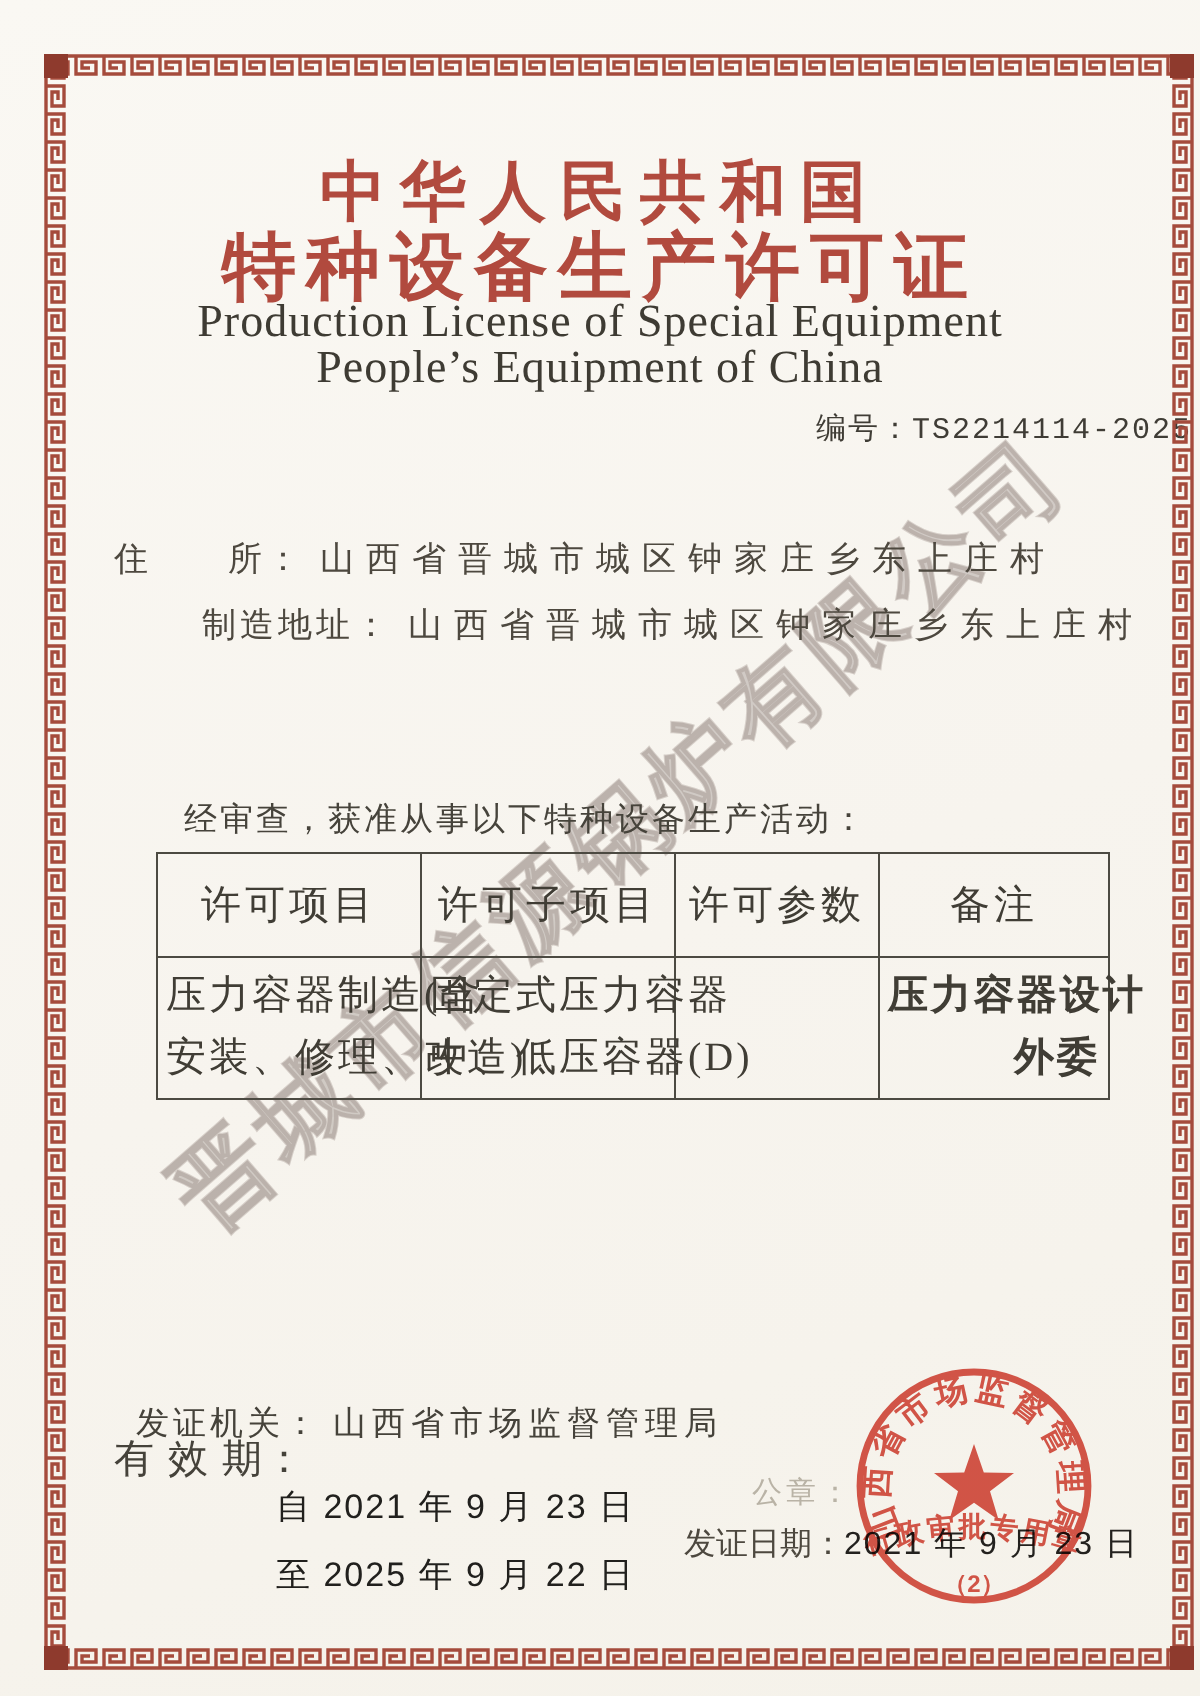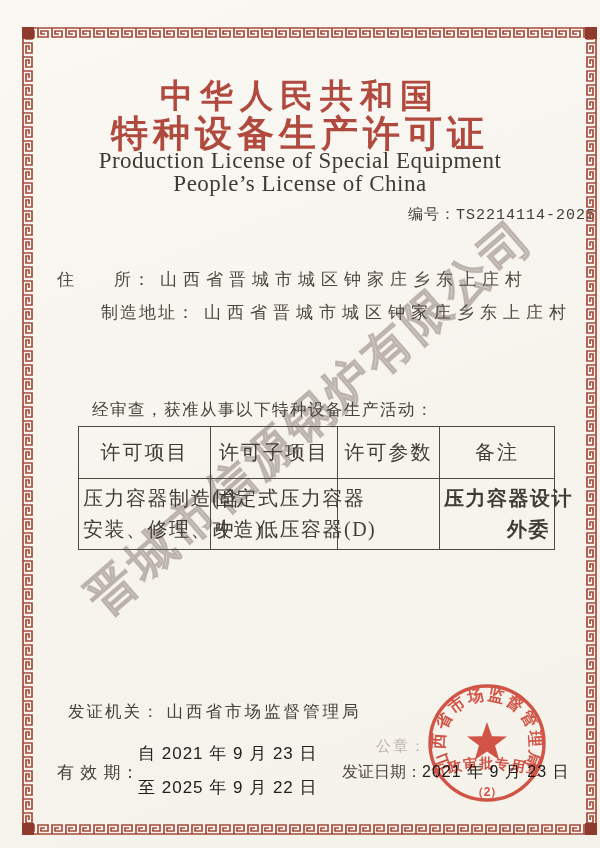--- a/index.html
+++ b/index.html
@@ -31,21 +31,21 @@
   .lic-table td{border:1.6px solid #4c4a42;vertical-align:middle;}
   .lic-table .hrow td{height:49px;text-align:center;letter-spacing:2px;}
   .lic-table .brow td{height:68px;letter-spacing:1.5px;}
   .lic-table .c1{width:129px;} .lic-table .c2{width:124px;}
   .lic-table .c3{width:99px;}  .lic-table .c4{width:112px;}
   .cellline{line-height:31px;padding:0 3px;white-space:nowrap;}
   .tcenter{text-align:right;font-weight:bold;}
   
   .issuer{left:68px;top:701px;font-size:16.5px;white-space:nowrap;}
   .issuer .fv{letter-spacing:3px;margin-left:6px;}
-  .validity-label{left:57px;top:761px;font-size:17px;letter-spacing:1px;}
+  .validity-label{left:57px;top:716px;font-size:20px;letter-spacing:1px;}
   .date-line{left:138px;font-size:17px;color:#21201d;letter-spacing:1px;
              font-family:"Liberation Sans","DejaVu Sans",sans-serif;white-space:nowrap;}
   .vfrom{top:742px;} .vto{top:776px;}
   .seal-label{left:376px;top:737px;font-size:15px;letter-spacing:2px;color:#b9b3a6;}
   .issue-date{left:342px;top:762px;font-size:16px;white-space:nowrap;color:#4d483f;}
   .issue-date .num{font-family:"Liberation Sans","DejaVu Sans",sans-serif;color:#23211e;letter-spacing:1px;}
   
   .watermark{
     left:310px;top:417px;transform:translate(-50%,-50%) rotate(-41deg);
     font-size:48px;font-weight:bold;letter-spacing:4px;white-space:nowrap;
@@ -88,21 +88,21 @@
     <rect x="585" y="27" width="12" height="12" fill="#8e3a2d"></rect>
     <rect x="22" y="823" width="12" height="12" fill="#8e3a2d"></rect>
     <rect x="585" y="823" width="12" height="12" fill="#8e3a2d"></rect>
   </svg>
 
   <div class="content abs" style="left:0;top:0;width:600px;height:848px;">
 
     <div class="abs center t-cn1">中华人民共和国</div>
     <div class="abs center t-cn2">特种设备生产许可证</div>
     <div class="abs center t-en t-en1">Production License of Special Equipment</div>
-    <div class="abs center t-en t-en2">People’s License of China</div>
+    <div class="abs center t-en t-en2">People’s Equipment of China</div>
 
     <div class="abs license-no">
       <span>编号：</span><span class="num">TS2214114-2025</span>
     </div>
 
     <div class="abs field f2">
       <span class="fl">住　　所：</span><span class="fv">山西省晋城市城区钟家庄乡东上庄村</span>
     </div>
     <div class="abs field f3">
       <span class="fl">制造地址：</span><span class="fv">山西省晋城市城区钟家庄乡东上庄村</span>

